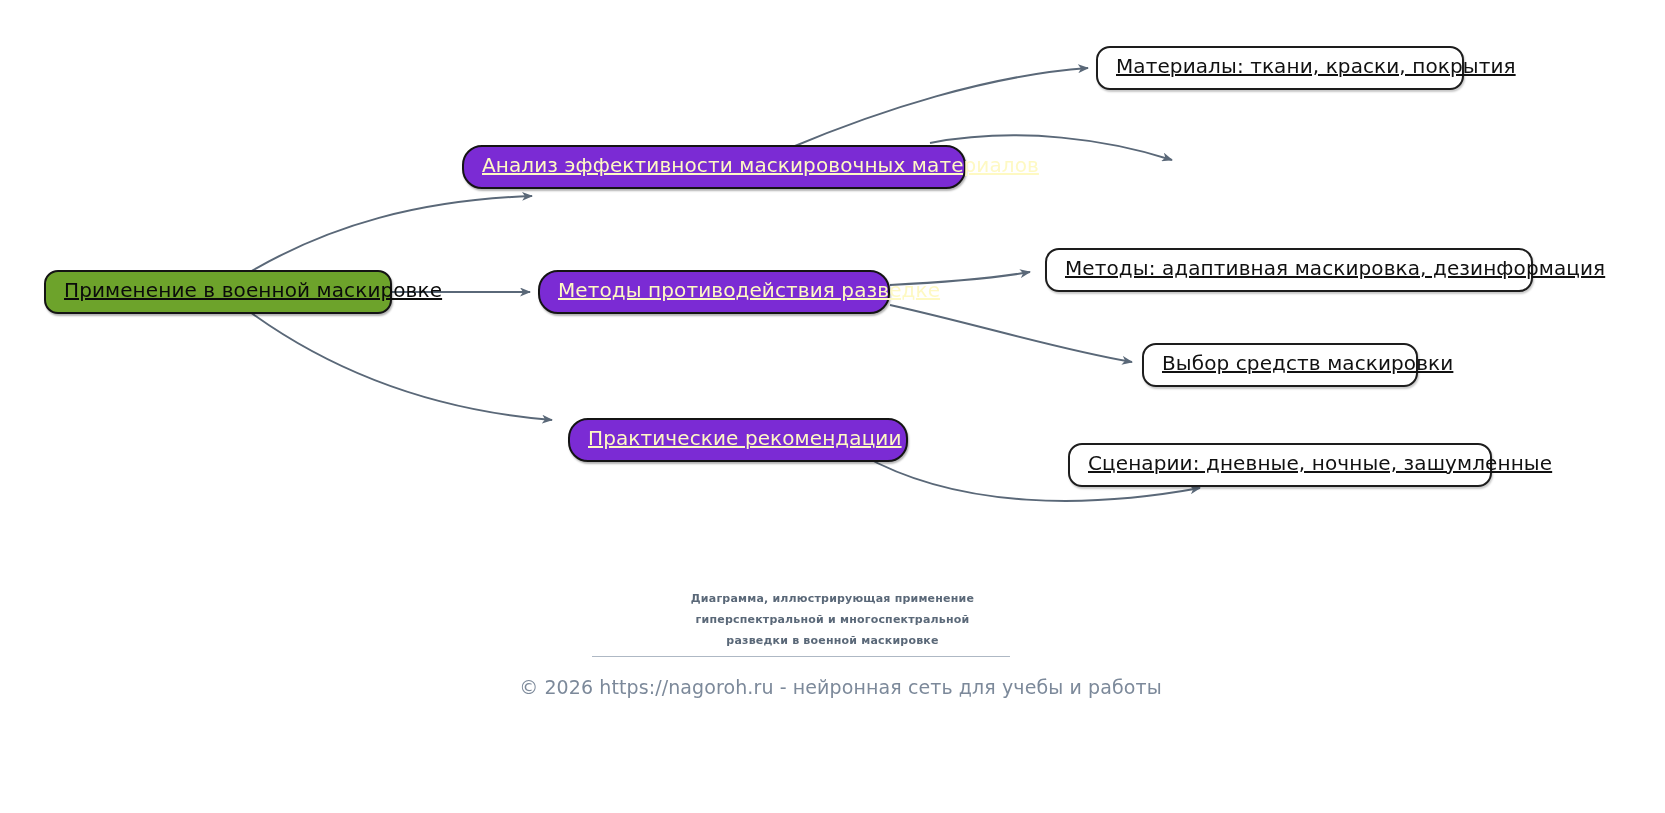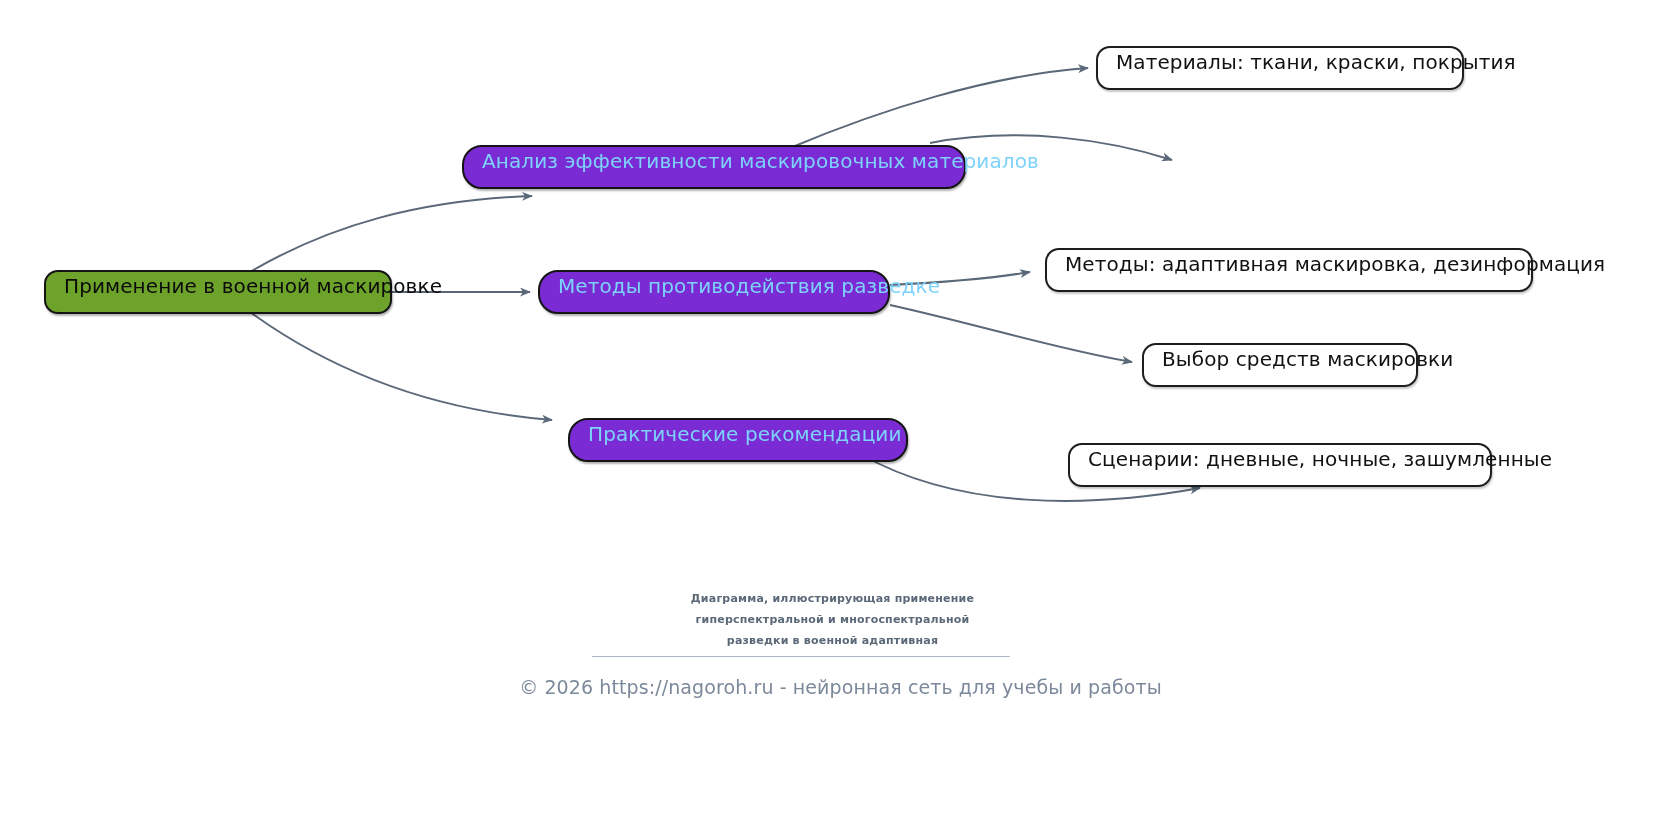--- a/index.html
+++ b/index.html
@@ -25,40 +25,41 @@
     left: 0;
     top: 0;
     width: 1665px;
     height: 813px;
     pointer-events: none;
   }
   .node {
     position: absolute;
     box-sizing: border-box;
     display: flex;
-    align-items: flex-end;
+    align-items: flex-start;
     justify-content: flex-start;
     white-space: nowrap;
     font-size: 20px;
     letter-spacing: 0.1px;
     line-height: 1;
-    padding: 16px 18px;
+    padding: 8px 18px;
+    text-decoration: underline;
   }
   .node.root {
     background: #6da32b;
     border: 2.5px solid #141414;
     border-radius: 14px;
     color: #0b0b0b;
     box-shadow: 1px 2px 2px rgba(0,0,0,0.30);
   }
   .node.branch {
     background: #7b2bd4;
     border: 2.5px solid #141414;
     border-radius: 20px;
-    color: #7dd3fc;
+    color: #fef9c3;
     box-shadow: 1px 2px 2px rgba(0,0,0,0.30);
   }
   .node.leaf {
     background: #ffffff;
     border: 2px solid #1d1d1d;
     border-radius: 14px;
     color: #111111;
     box-shadow: 1px 2px 2px rgba(0,0,0,0.22);
   }
   .caption {
@@ -144,21 +145,21 @@
     <span>Выбор средств маскировки</span>
   </div>
 
   <div class="node leaf" style="left:1068px; top:443px; width:424px; height:44px;">
     <span>Сценарии: дневные, ночные, зашумленные</span>
   </div>
 
   <div class="caption" style="top:588px;">
     <span class="cap-line">Диаграмма, иллюстрирующая применение</span>
     <span class="cap-line">гиперспектральной и многоспектральной</span>
-    <span class="cap-line">разведки в военной адаптивная</span>
+    <span class="cap-line">разведки в военной маскировке</span>
   </div>
 
   <div class="divider" style="left:592px; top:656px; width:418px;"></div>
 
   <div class="footer" style="top:676px;padding-left:8px;">
     <span>© 2026 https://nagoroh.ru - нейронная сеть для учебы и работы</span>
   </div>
 
 </div>
 

